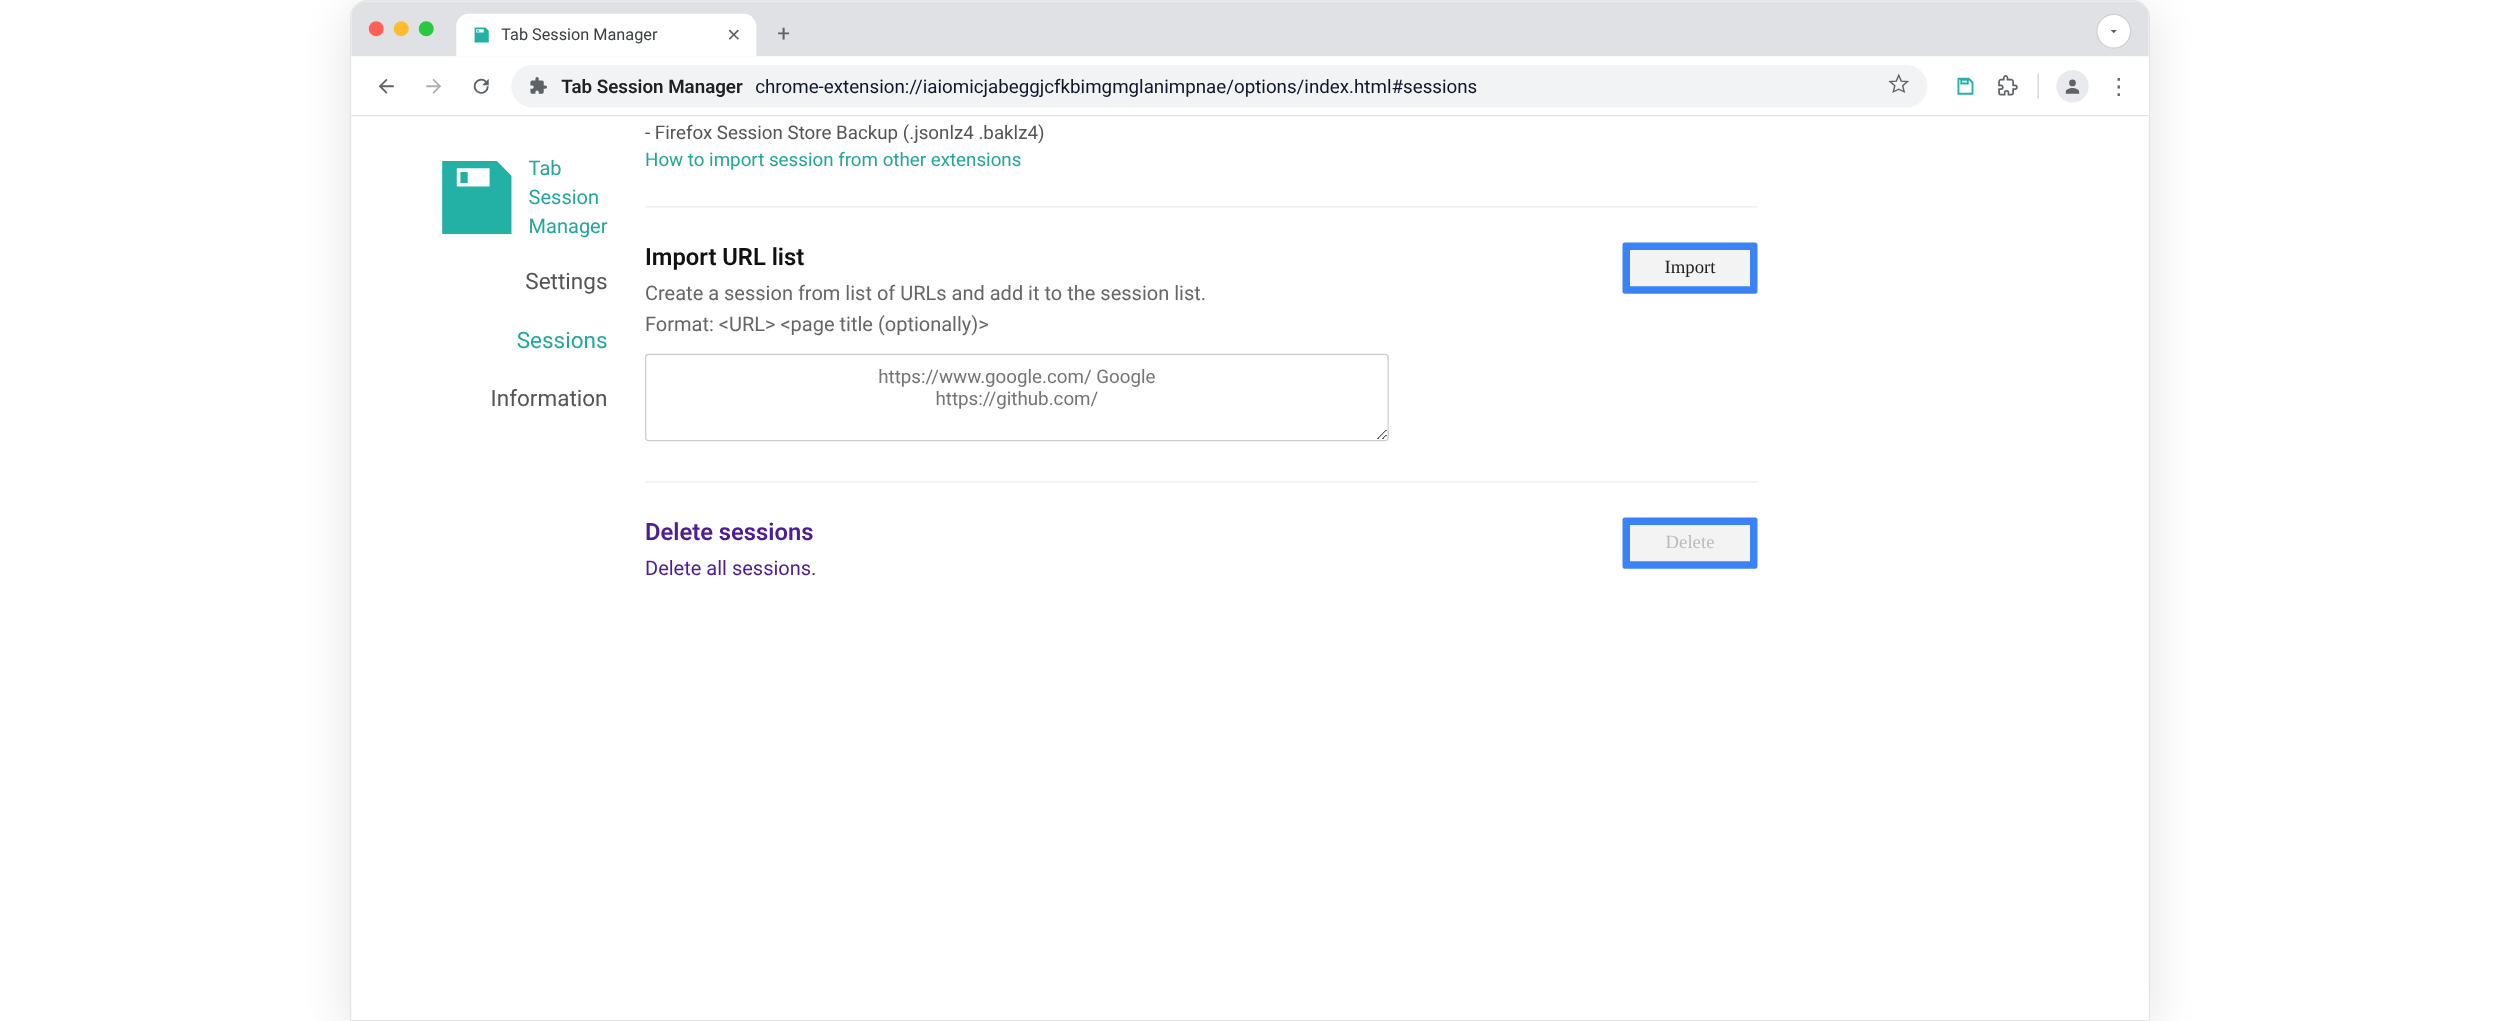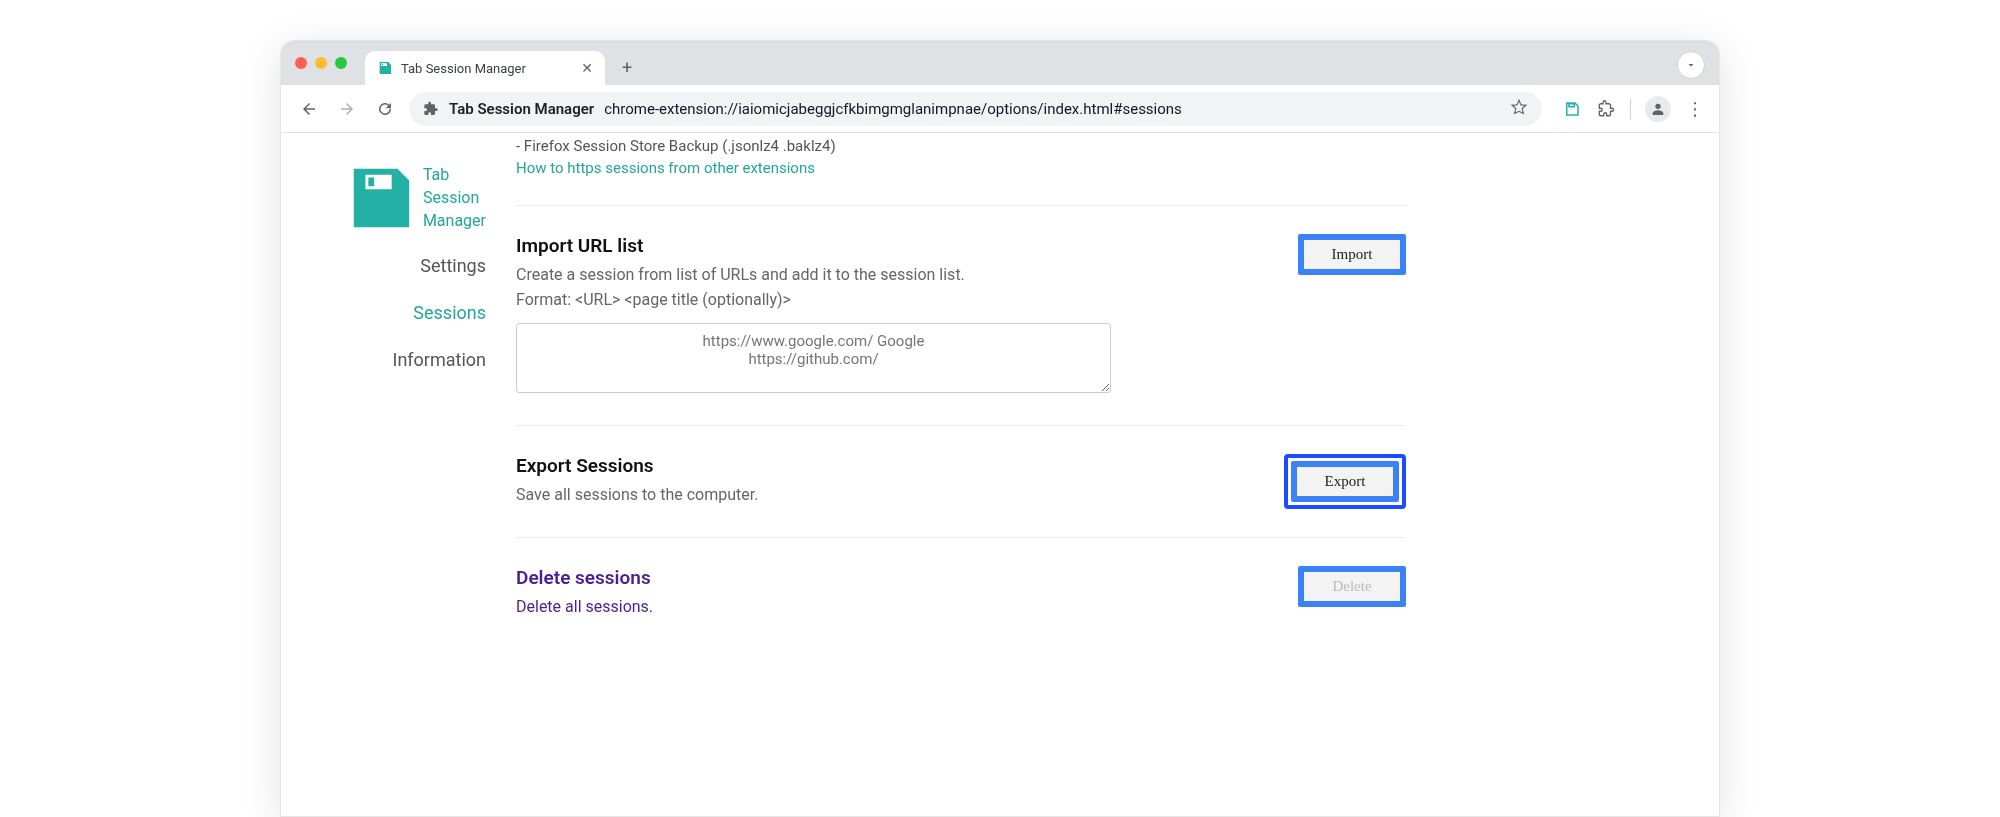--- a/index.html
+++ b/index.html
@@ -9,21 +9,20 @@
     background: #fff;
     display: flex;
     justify-content: center;
   }
   .window {
     width: 1440px;
     background: #fff;
     border-radius: 14px 14px 0 0;
     box-shadow: 0 8px 40px rgba(0,0,0,0.12);
     overflow: hidden;
-    margin-top: 40px;
     border: 1px solid #e5e5e5;
   }
   
   .titlebar {
     height: 44px;
     background: #dfe1e5;
     display: flex;
     align-items: flex-end;
     padding-left: 14px;
     position: relative;
@@ -228,47 +227,36 @@
       </div>
       <div class="nav-item">Settings</div>
       <div class="nav-item active">Sessions</div>
       <div class="nav-item">Information</div>
     </div>
 
     <div class="main">
 
       <div class="section" style="padding-top:4px;">
         <div class="backup-line">- Firefox Session Store Backup (.jsonlz4 .baklz4)</div>
-        <div class="link">How to https sessions from other extensions</div>
+        <div class="link">How to import session from other extensions</div>
       </div>
 
       <div class="section">
         <div class="sec-row">
           <div class="sec-left">
             <h3>Import URL list</h3>
             <div class="desc">Create a session from list of URLs and add it to the session list.</div>
             <div class="desc">Format: &lt;URL&gt; &lt;page title (optionally)&gt;</div>
             <textarea class="url-list" placeholder="https://www.google.com/ Google
 https://github.com/" style=""></textarea>
           </div>
           <button class="btn">Import</button>
         </div>
       </div>
 
-      <div class="section">
-        <div class="sec-row">
-          <div class="sec-left">
-            <h3>Export Sessions</h3>
-            <div class="desc">Save all sessions to the computer.</div>
-          </div>
-          <span class="highlight">
-            <button class="btn">Export</button>
-          </span>
-        </div>
-      </div>
 
       <div class="section last delete-sec">
         <div class="sec-row">
           <div class="sec-left">
             <h3>Delete sessions</h3>
             <div class="desc">Delete all sessions.</div>
           </div>
           <button class="btn disabled">Delete</button>
         </div>
       </div>

